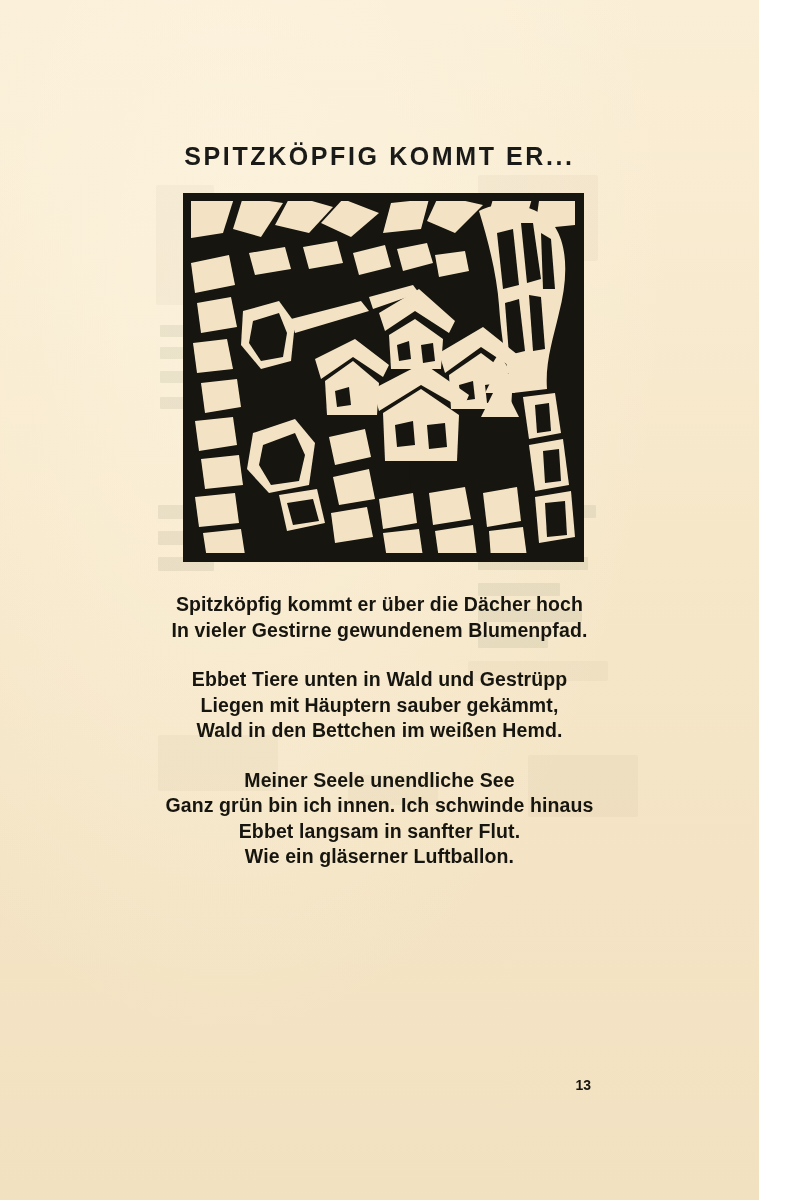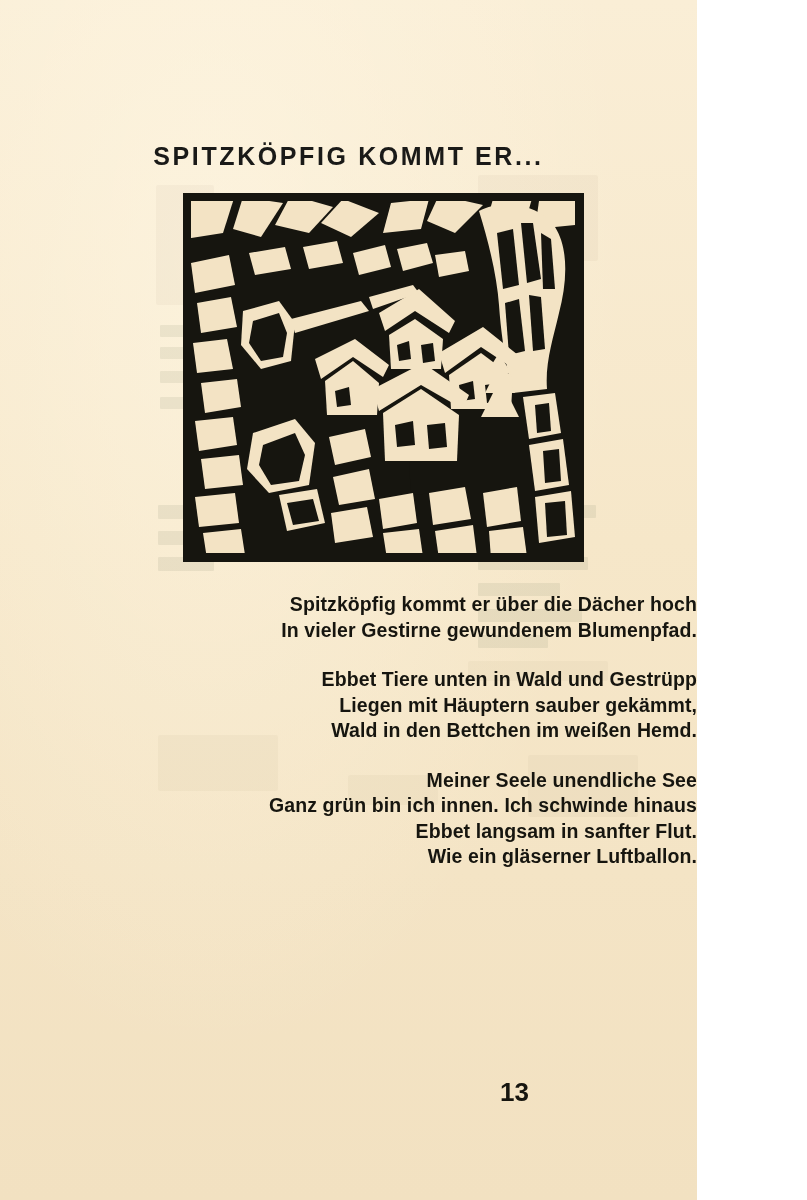--- a/index.html
+++ b/index.html
@@ -8,21 +8,21 @@
     background: #ffffff;
   }
   body {
     width: 807px;
     height: 1200px;
     overflow: hidden;
     font-family: "Liberation Sans", sans-serif;
   }
   .page {
     position: relative;
-    width: 697px;
+    width: 759px;
     height: 1200px;
     background: #f7e9cd;
     background-image:
       radial-gradient(ellipse at 30% 20%, rgba(255,248,230,0.55) 0%, rgba(255,248,230,0) 60%),
       linear-gradient(180deg, #faeed6 0%, #f6e7c9 45%, #f2e1c1 100%);
     box-sizing: border-box;
     overflow: hidden;
   }
   
   .showthrough {
@@ -82,30 +82,29 @@
     top: 592px;
     text-align: center;
     color: #16150f;
     font-size: 19.5px;
     font-weight: bold;
     line-height: 25.5px;
     letter-spacing: 0.1px;
   }
   .stanza {
     margin: 0 0 24px 0;
-    text-align: right;
   }
   .stanza:last-child { margin-bottom: 8px; }
   .line { white-space: nowrap; }
 
   .page-number {
     position: absolute;
     right: 168px;
     top: 1077px;
-    font-size: 26px;
+    font-size: 14px;
     font-weight: bold;
     color: #16150f;
   }
 </style>
 </head>
 <body>
 
 <div class="page">
 
   <div class="showthrough">

